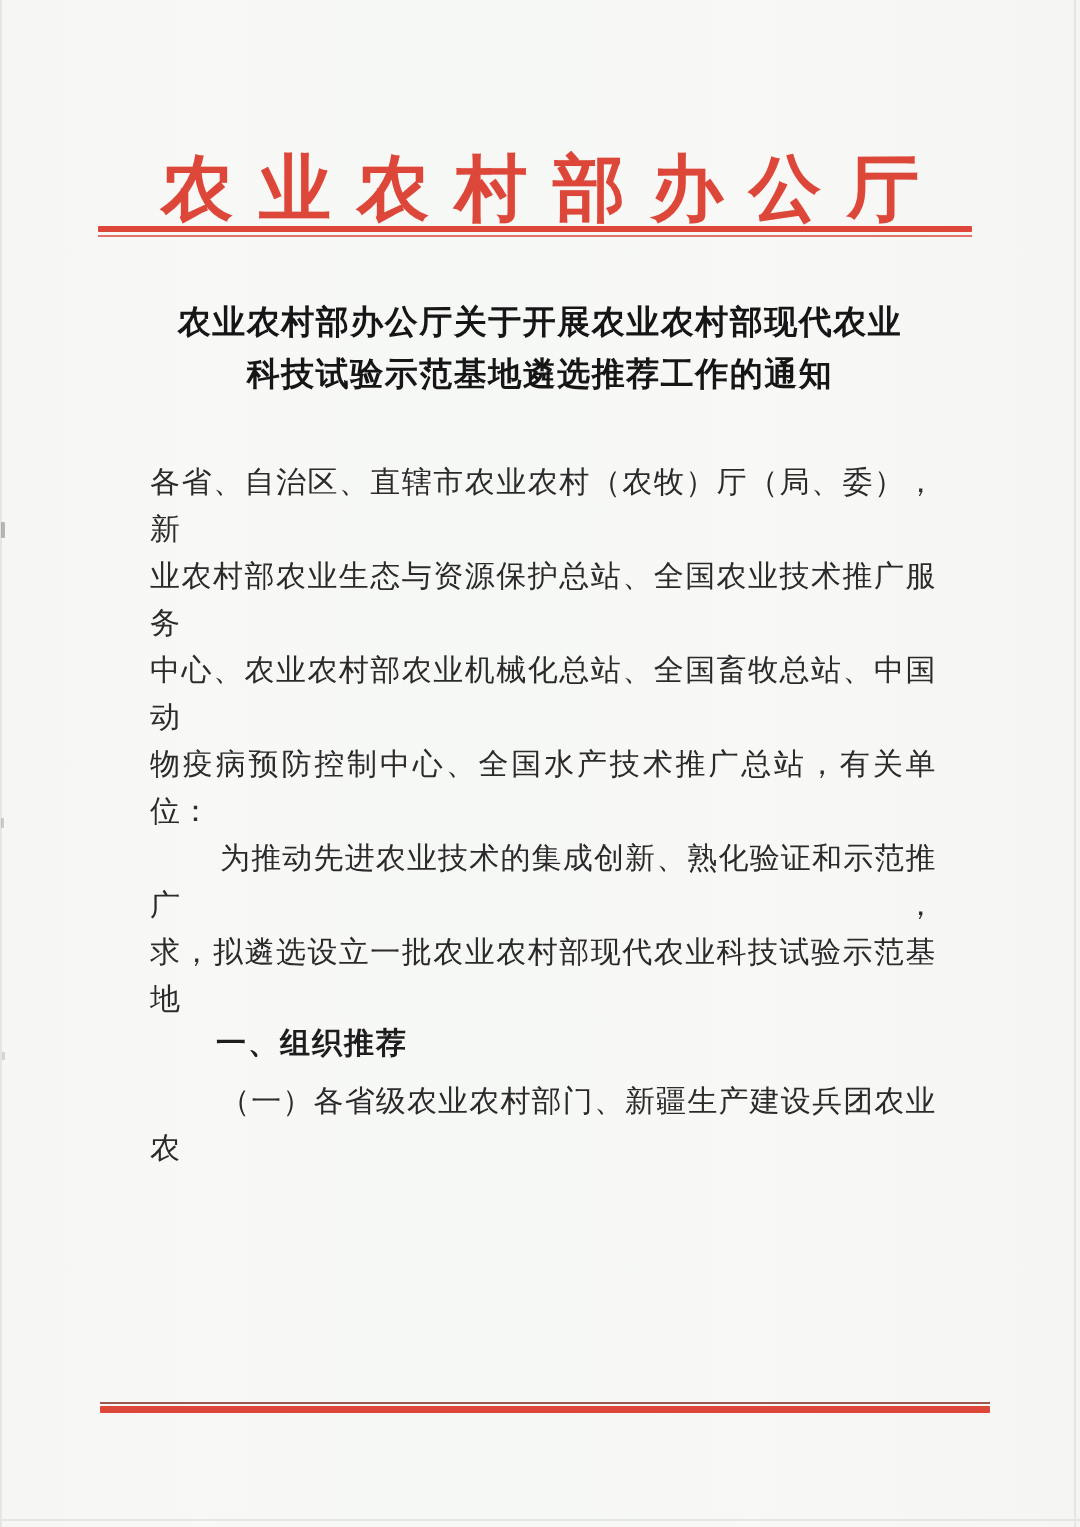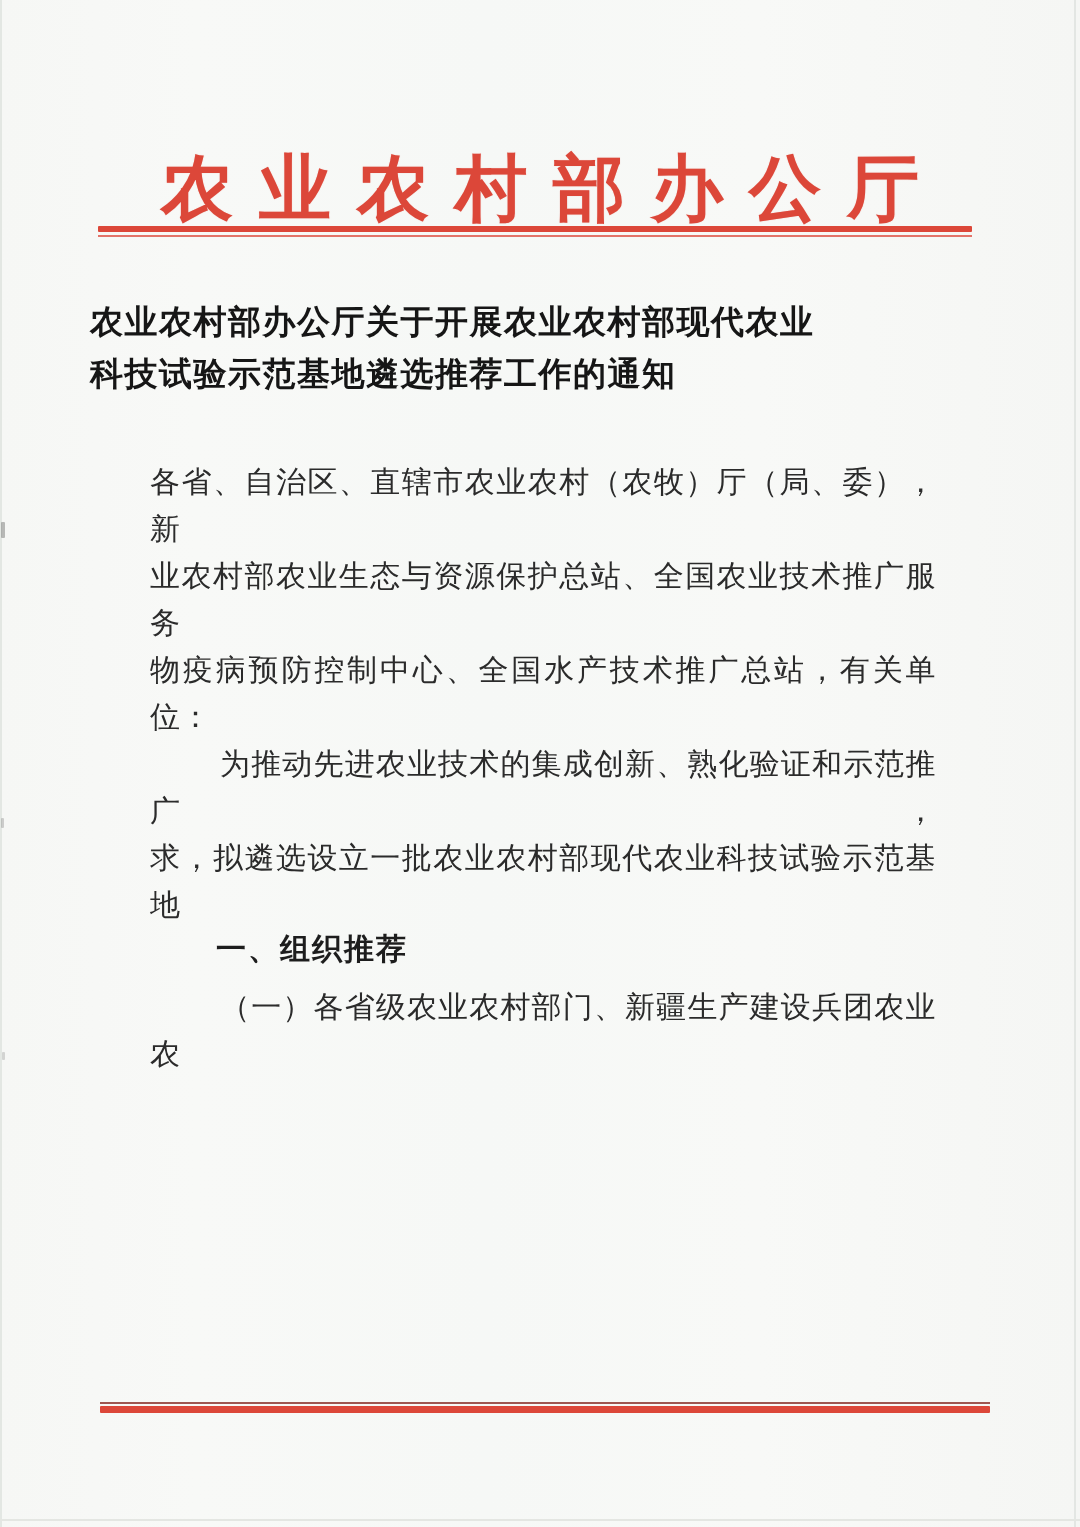--- a/index.html
+++ b/index.html
@@ -58,21 +58,21 @@
   .header-rule .gap { height: 3px; }
   .header-rule .thin {
     height: 2px; background: var(--accent); opacity: .75;
   }
   .header-rule.top { top: 226px; }
 
   
   .doc-title {
     position: absolute;
     top: 296px; left: 90px; width: 900px;
-    text-align: left;
+    text-align: center;
     font-family: "Liberation Sans", "DejaVu Sans", sans-serif;
     font-weight: 700;
     font-size: 33px;
     line-height: 52px;
     letter-spacing: 1.5px;
     color: #161616;
   }
 
   
   .doc-body {
@@ -134,20 +134,21 @@
   </div>
 
   <div class="doc-title">
     <div>农业农村部办公厅关于开展农业农村部现代农业</div>
     <div>科技试验示范基地遴选推荐工作的通知</div>
   </div>
 
   <div class="doc-body">
       <div class="line fill">各省、自治区、直辖市农业农村（农牧）厅（局、委），新</div>
       <div class="line fill">业农村部农业生态与资源保护总站、全国农业技术推广服务</div>
+      <div class="line fill">中心、农业农村部农业机械化总站、全国畜牧总站、中国动</div>
       <div class="line plain">物疫病预防控制中心、全国水产技术推广总站，有关单位：</div>
       <div class="line indent-fill">为推动先进农业技术的集成创新、熟化验证和示范推广，</div>
       <div class="line fill">求，拟遴选设立一批农业农村部现代农业科技试验示范基地</div>
       <div class="line heading">一、组织推荐</div>
       <div class="line indent-fill">（一）各省级农业农村部门、新疆生产建设兵团农业农</div>
     </div>
 
   <div class="footer-rule">
     <div class="thin"></div>
     <div class="gap"></div>

